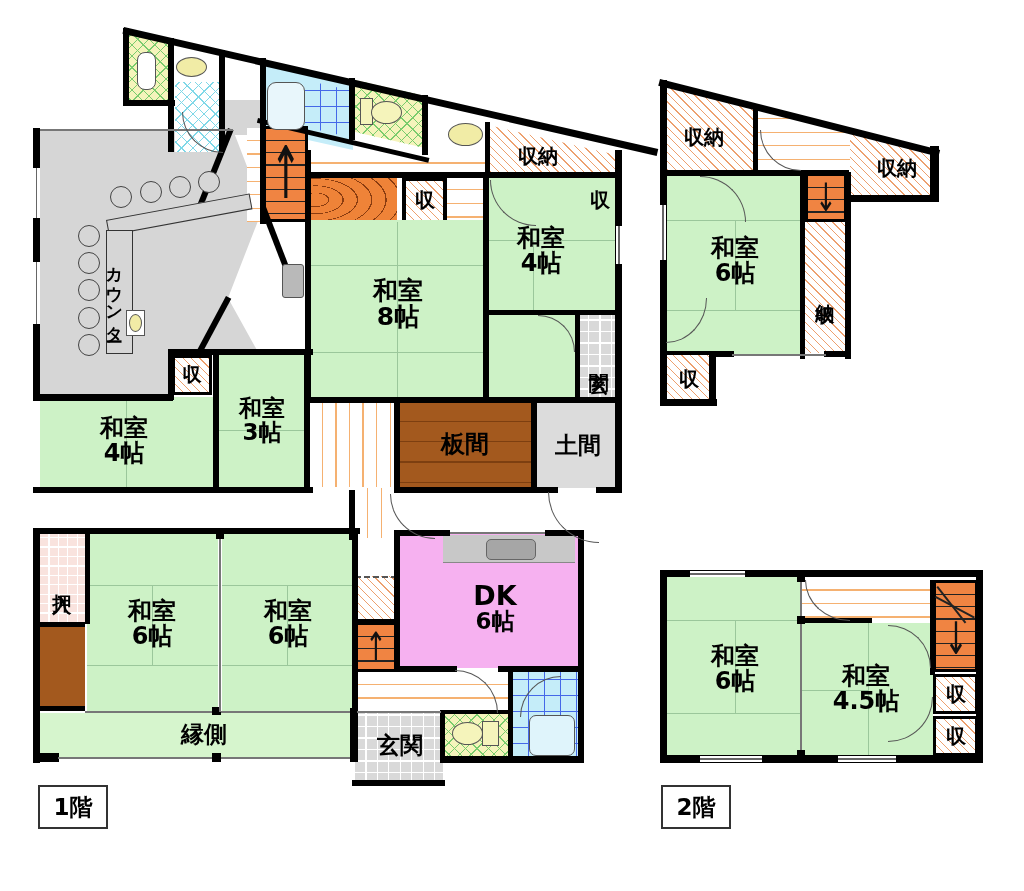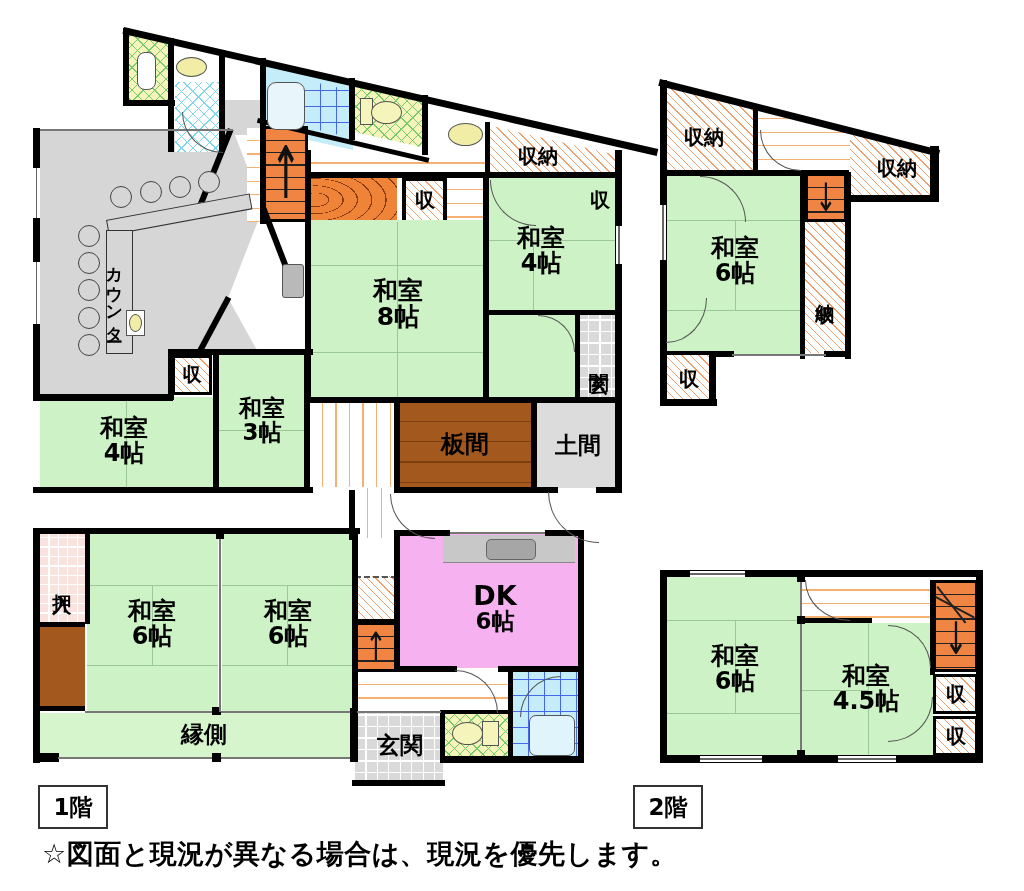--- a/index.html
+++ b/index.html
@@ -355,16 +355,15 @@
     <span>6帖</span>
   </div>
   <div class="lb" style="left:808px;top:660px;width:116px;height:58px;font-size:24px;">
     <span>和室</span>
     <span>4.5帖</span>
   </div>
   <div class="lb" style="left:936px;top:678px;width:40px;height:32px;font-size:20px;">収</div>
   <div class="lb" style="left:936px;top:720px;width:40px;height:32px;font-size:20px;">収</div>
 
   <div class="tagbox" style="left:38px;top:785px;width:66px;height:40px;">1階</div>
-  <div class="tagbox" style="left:633px;top:785px;width:66px;height:40px;">2階</div>
-  <div class="notice" style="left:42px;top:836px;">☆図面と現況が異なる場合は、現況を優先します。</div>
+  <div class="tagbox" style="left:661px;top:785px;width:66px;height:40px;">2階</div>
 
 </div>
 
 </body></html>

